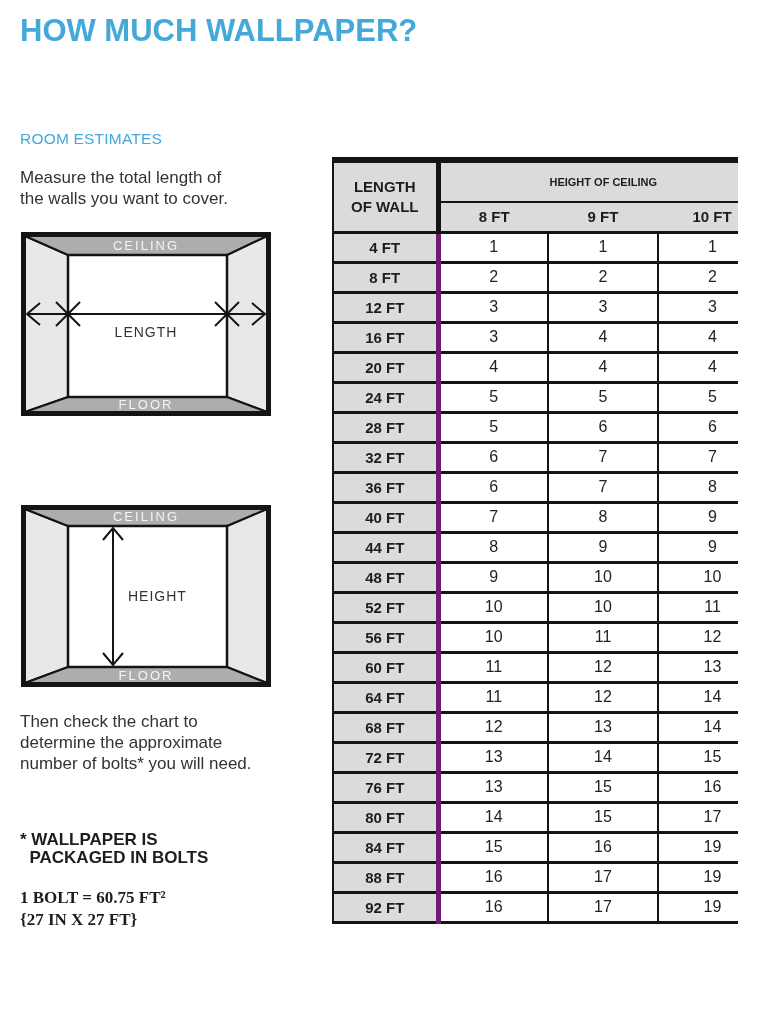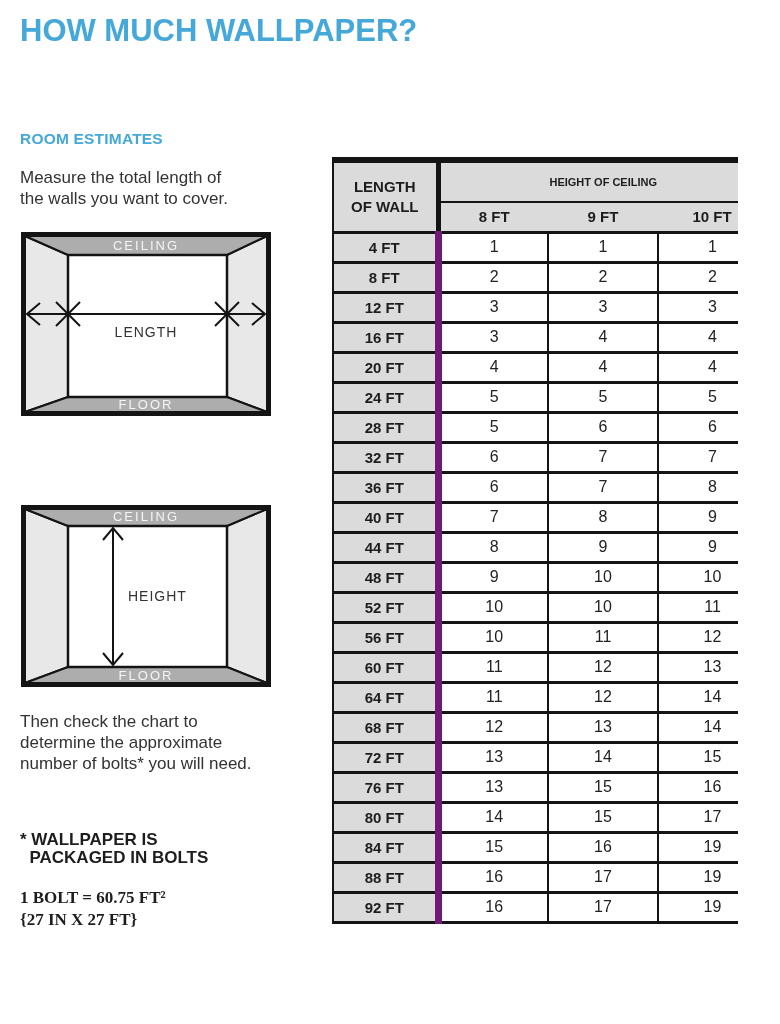--- a/index.html
+++ b/index.html
@@ -18,21 +18,21 @@
     position: absolute;
     left: 20px; top: 13px;
     font-size: 31px;
     font-weight: bold;
     color: #44a8d9;
     letter-spacing: 0px;
   }
   .section-heading {
     position: absolute;
     font-size: 15.5px;
-    font-weight: bold;
+    font-weight: normal;
     color: #44a8d9;
     letter-spacing: 0.2px;
   }
   #room-estimates-heading { left: 20px; top: 130px; }
   #bolts-needed-heading { left: 340px; top: 130px; width: 434px; text-align: left; margin-top: 48px; }
 
   .body-text {
     position: absolute;
     left: 20px;
     font-size: 17px;
@@ -113,21 +113,21 @@
     height: 30px;
     border-left: none;
     border-right: none;
     border-bottom: 3px solid #141414;
     font-size: 15px;
     font-weight: bold;
     color: #1d1d1d;
   }
   .bolts-table td.rowlabel {
     background: #dbdbdb;
-    border-right: 7px solid #701a75;
+    border-right: 5px solid #701a75;
     border-top: 3px solid #141414;
     border-bottom: 3px solid #141414;
     font-size: 15px;
     font-weight: bold;
     color: #1d1d1d;
     height: 30px;
   }
   .bolts-table td.data {
     background: #ffffff;
     border: 2px solid #141414;

